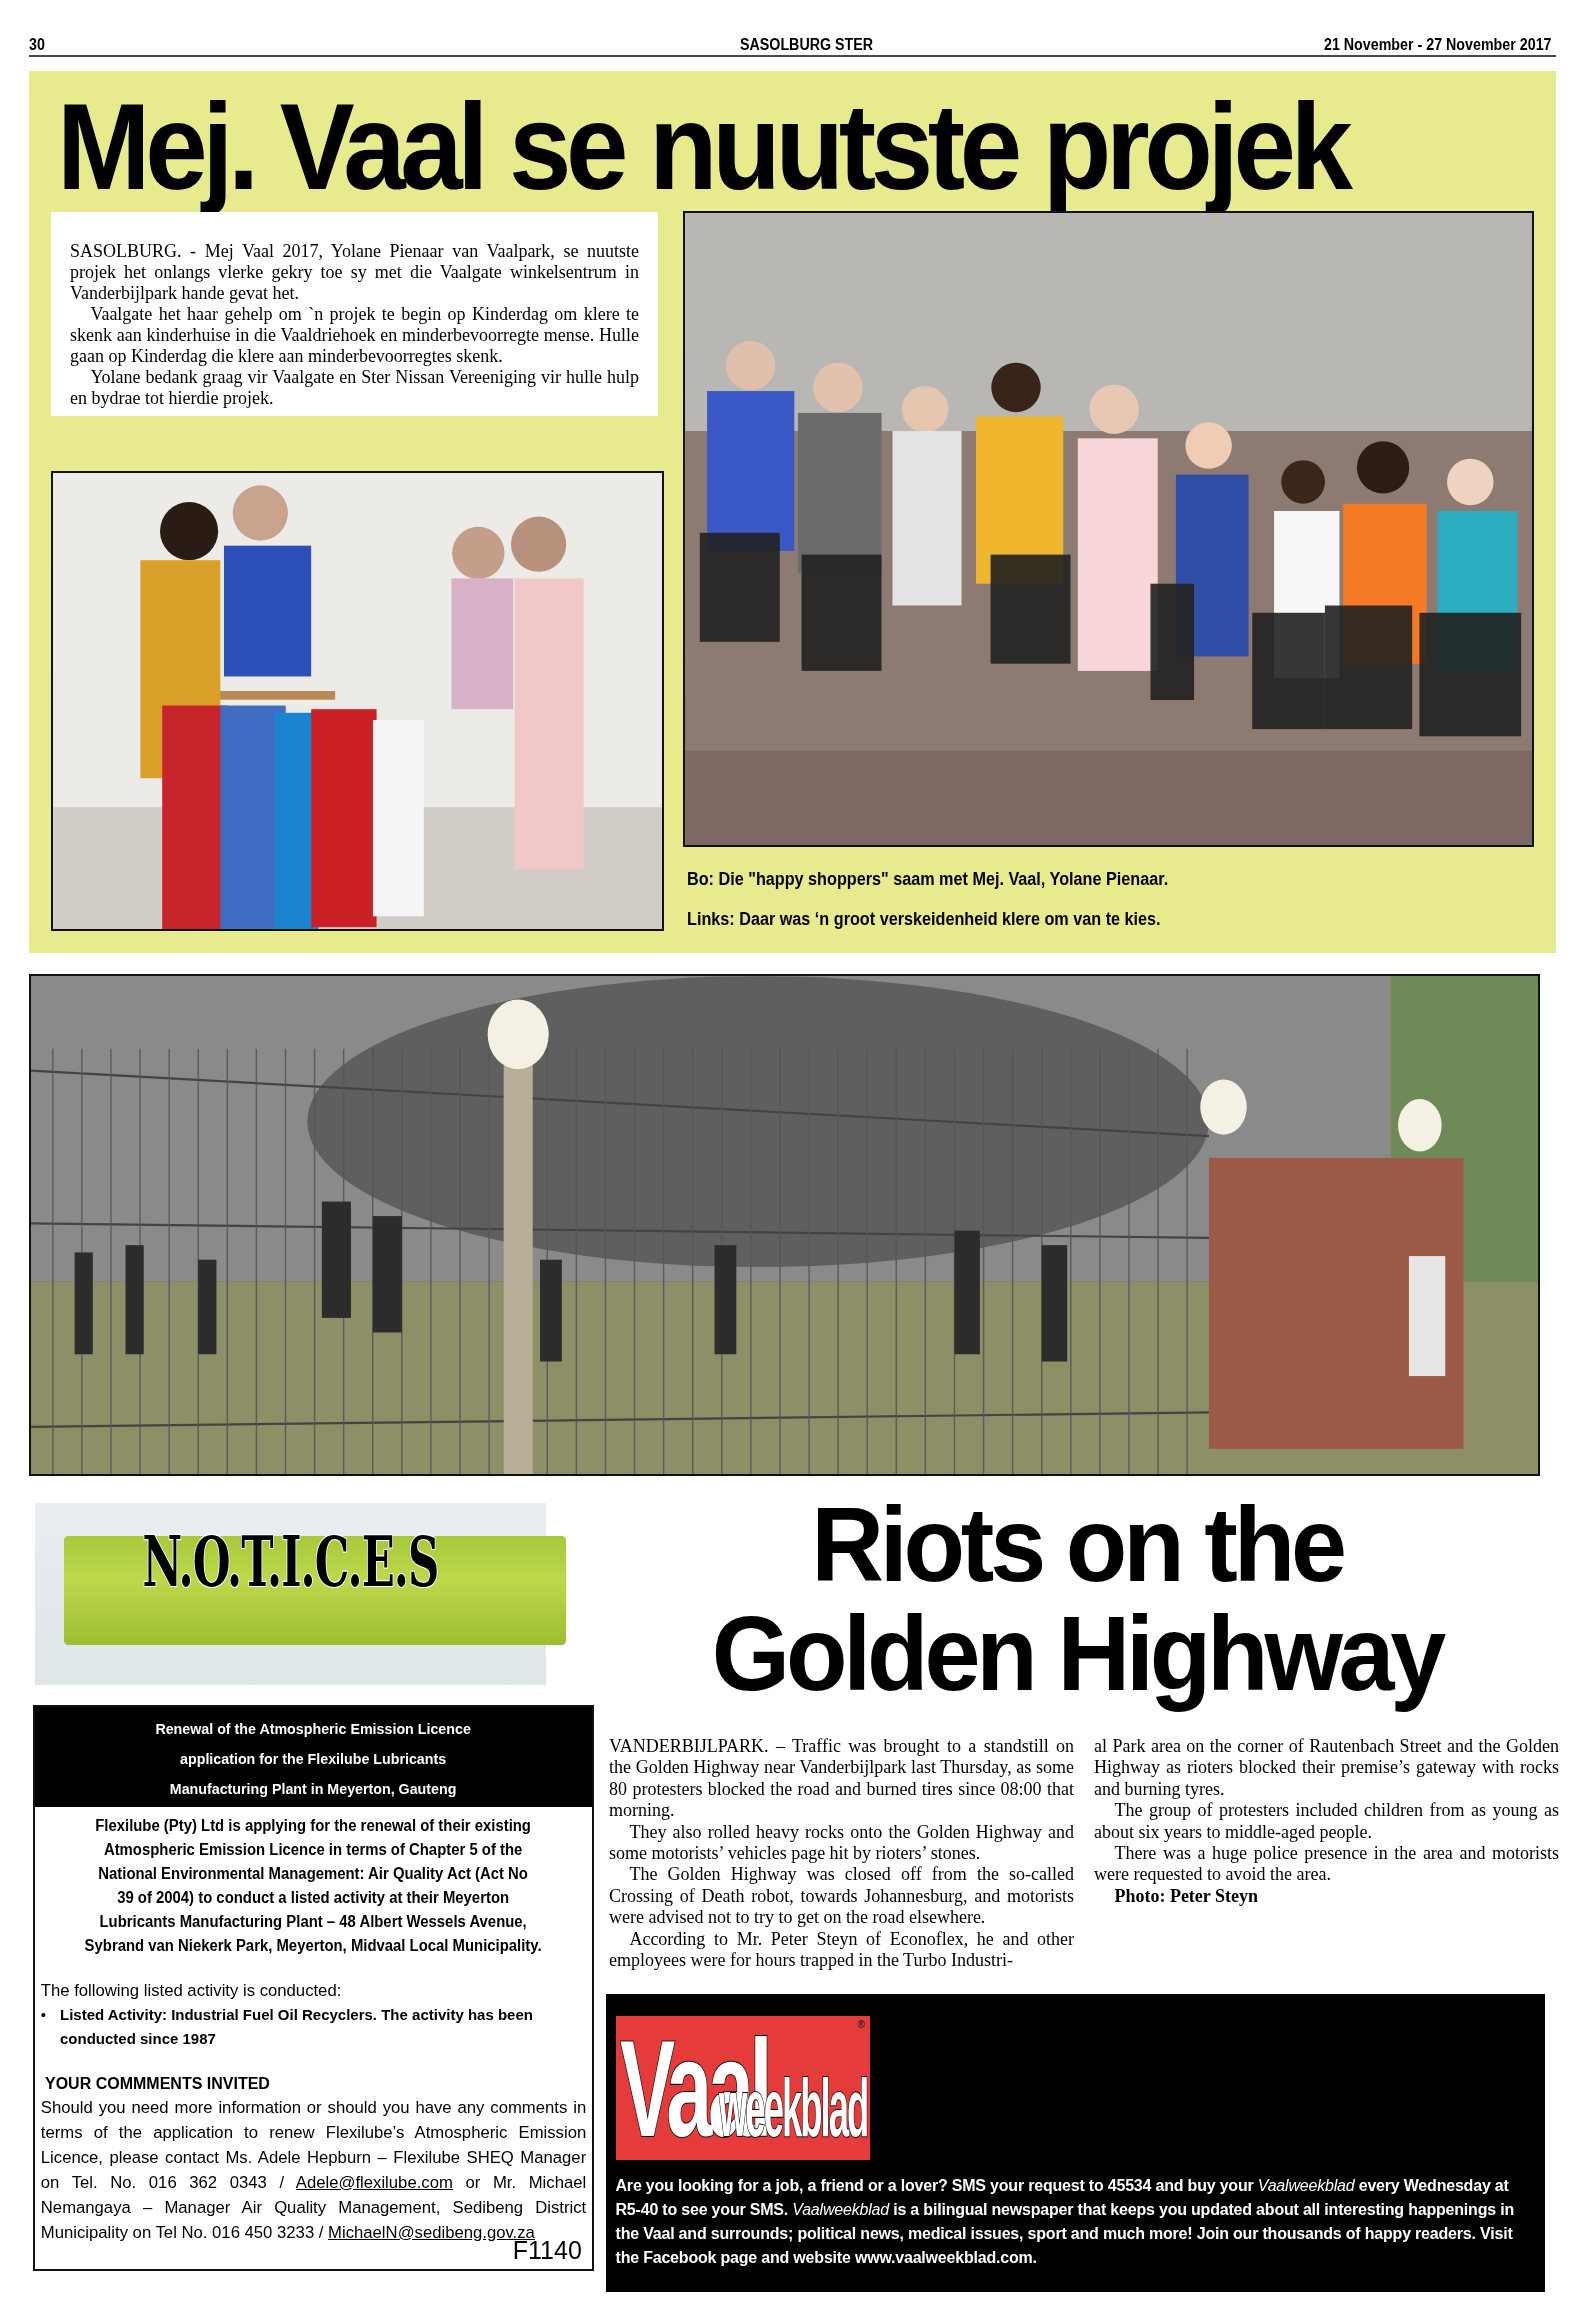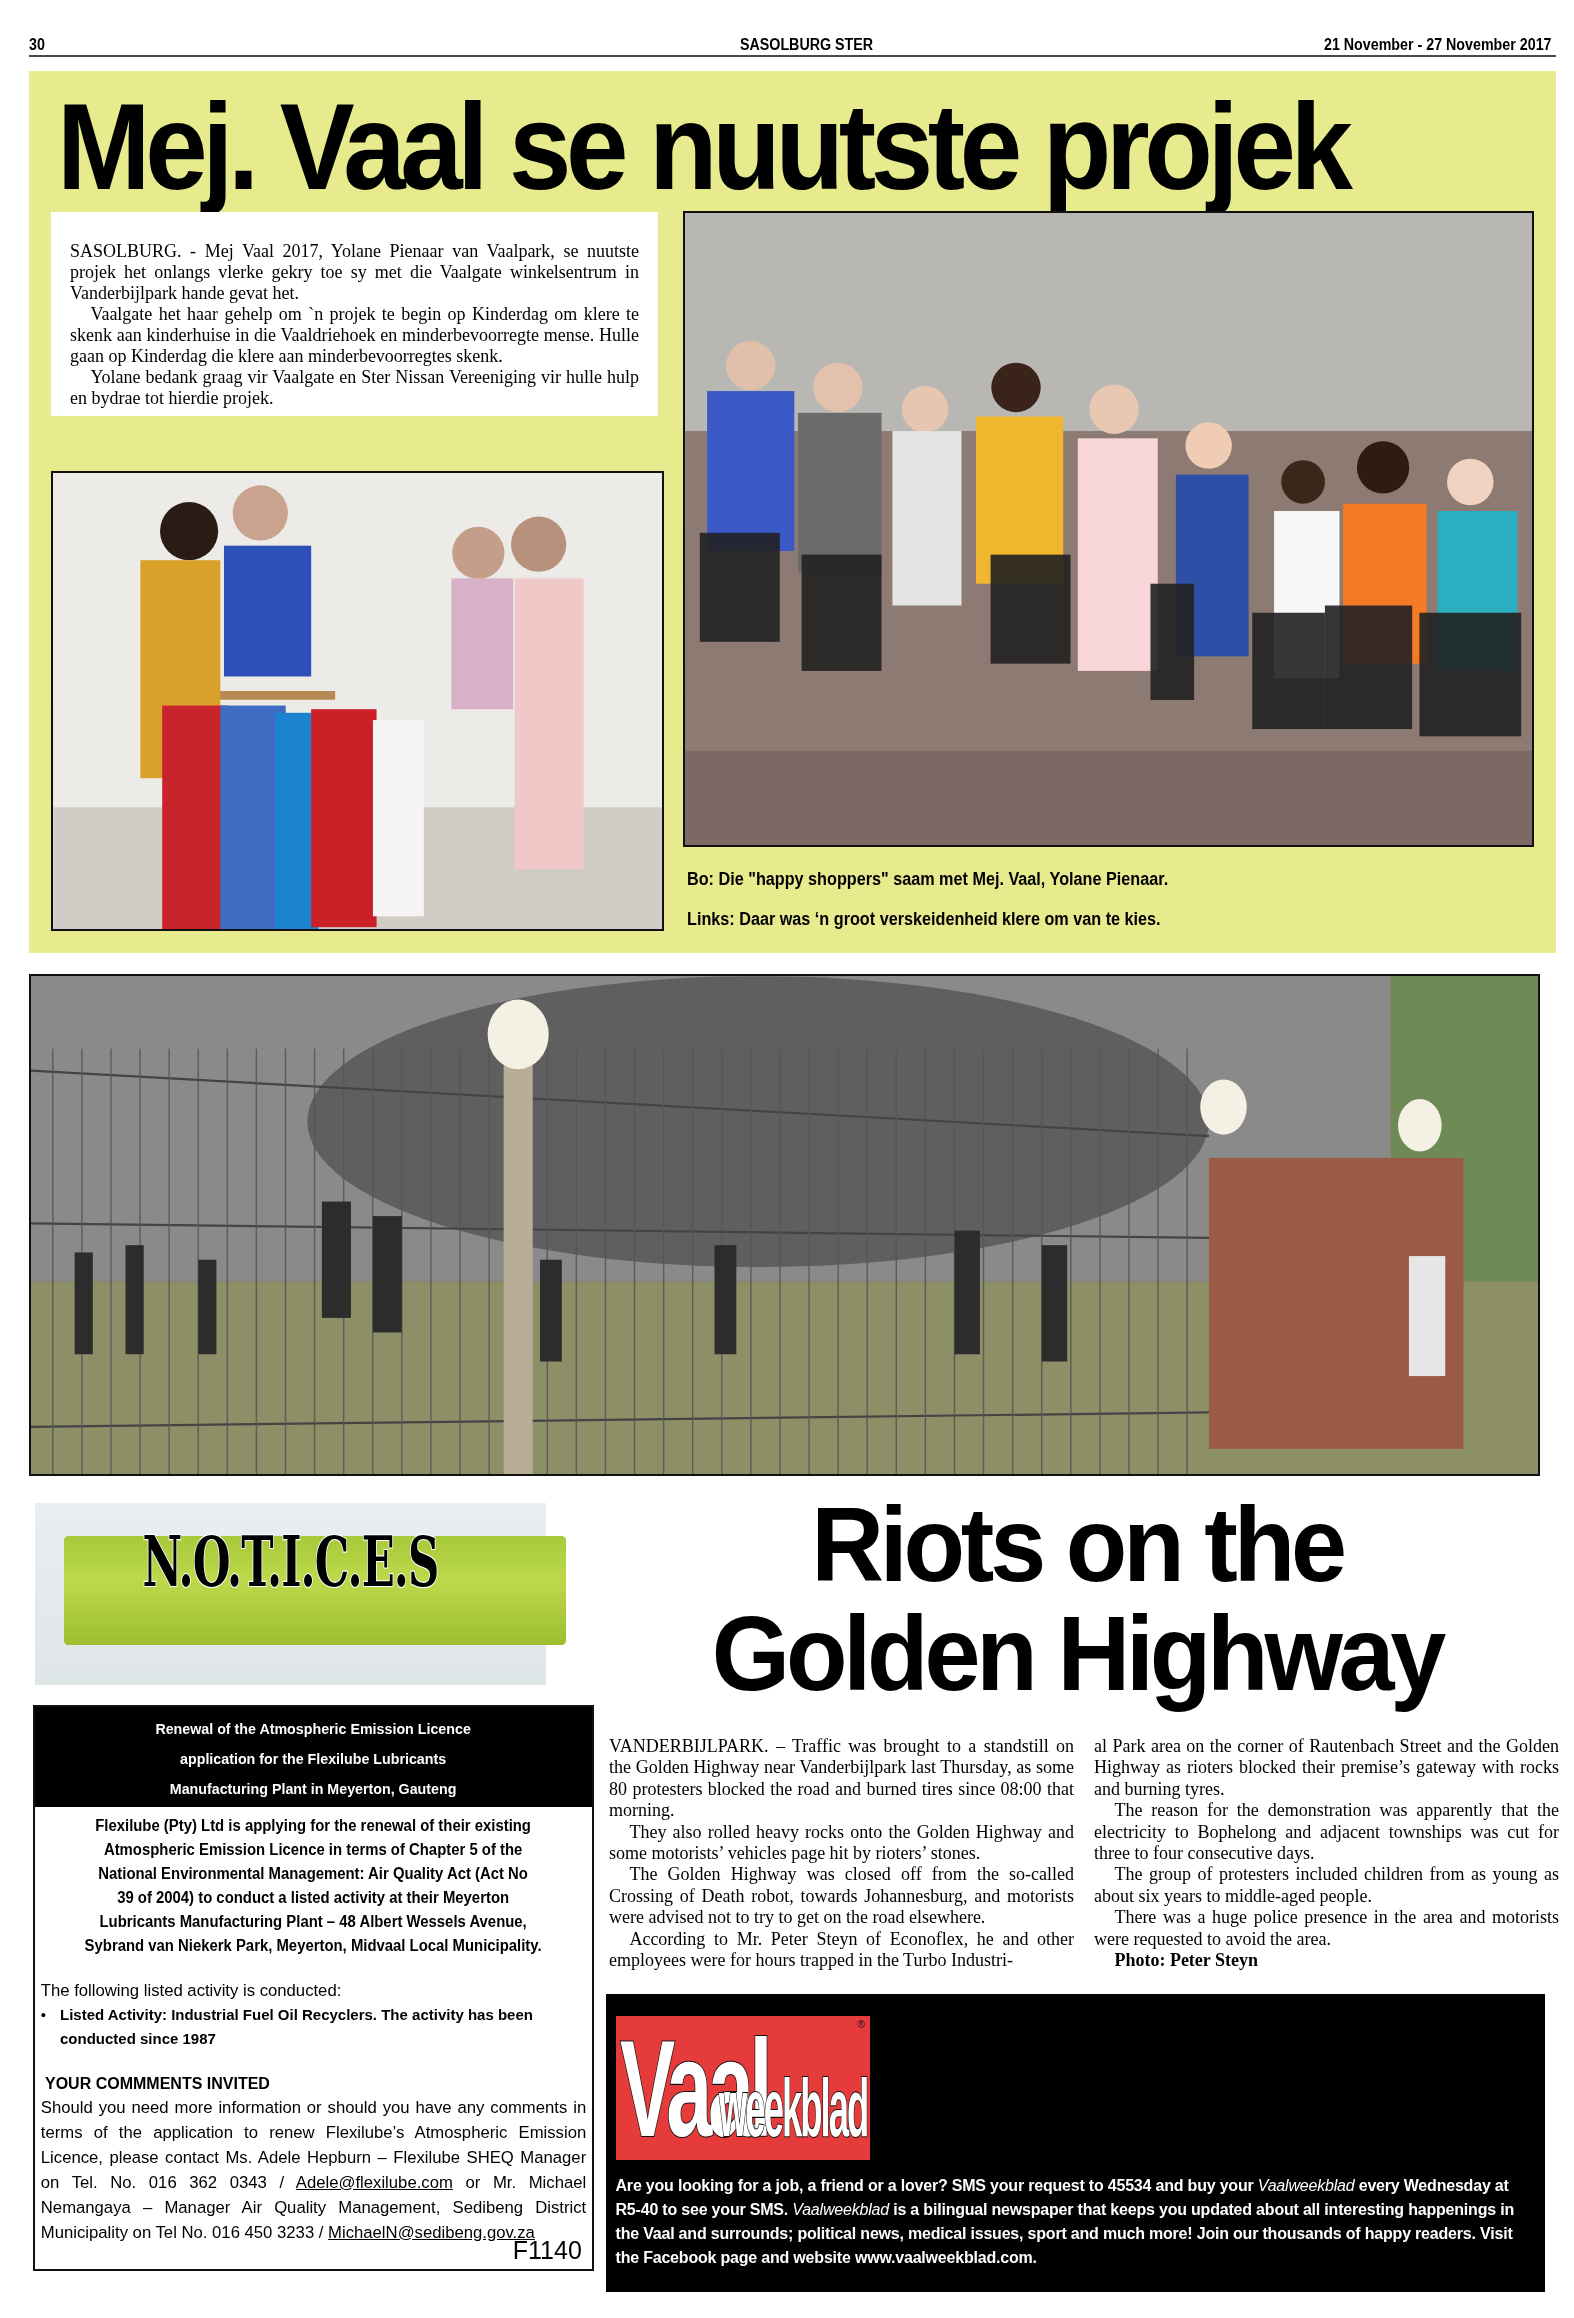--- a/index.html
+++ b/index.html
@@ -253,21 +253,20 @@
   <div>Golden Highway</div>
 </h2>
 <div class="riot-col riot-col-1">
   <p>VANDERBIJLPARK. – Traffic was brought to a standstill on the Golden Highway near Vanderbijlpark last Thursday, as some 80 protesters blocked the road and burned tires since 08:00 that morning.</p>
   <p>They also rolled heavy rocks onto the Golden Highway and some motorists’ vehicles page hit by rioters’ stones.</p>
   <p>The Golden Highway was closed off from the so-called Crossing of Death robot, towards Johannesburg, and motorists were advised not to try to get on the road elsewhere.</p>
   <p>According to Mr. Peter Steyn of Econoflex, he and other employees were for hours trapped in the Turbo Industri-</p>
 </div>
 <div class="riot-col riot-col-2">
   <p>al Park area on the corner of Rautenbach Street and the Golden Highway as rioters blocked their premise’s gateway with rocks and burning tyres.</p>
-  <p>The reason for the demonstration was apparently that the electricity to Bophelong and adjacent townships was cut for three to four consecutive days.</p>
   <p>The group of protesters included children from as young as about six years to middle-aged people.</p>
   <p>There was a huge police presence in the area and motorists were requested to avoid the area.</p>
   <p class="riot-credit">Photo: Peter Steyn</p>
 </div>
 
 <div class="ad">
   <div class="ad-logo">
     <span class="vaal">Vaal</span>
     <span class="weekblad">weekblad</span>
     <span class="reg">®</span>

